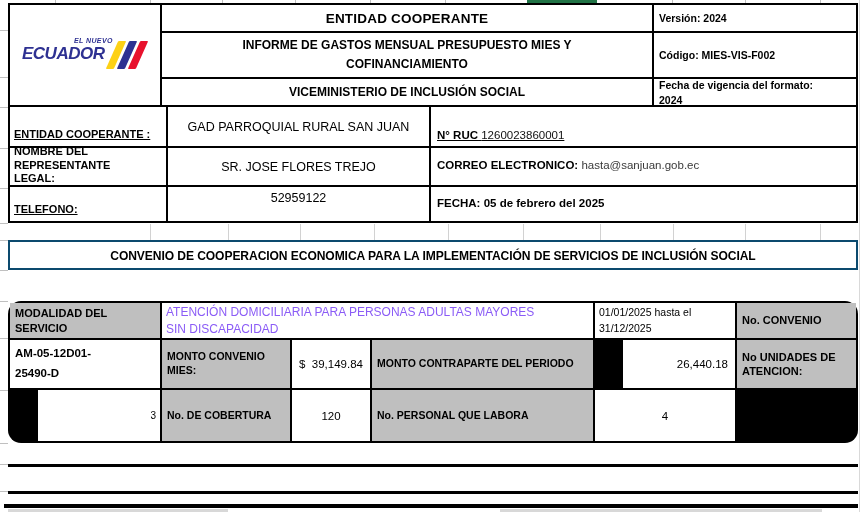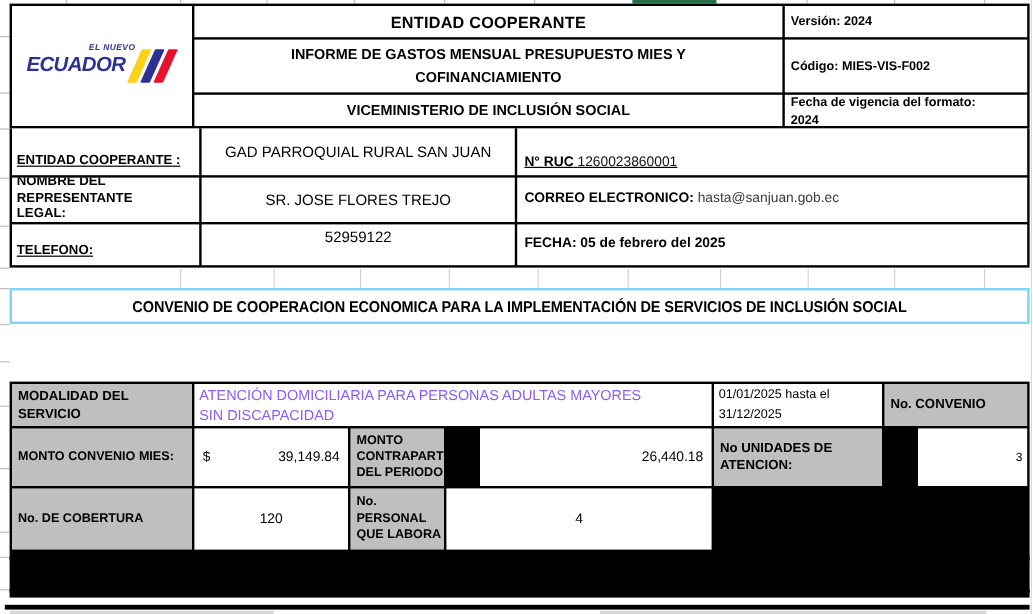--- a/index.html
+++ b/index.html
@@ -42,34 +42,34 @@
     grid-template-columns:156px 261px 425px; grid-template-rows:39px 37px 34px;
     gap:2px; padding:0 2px 2px 2px; }
   .info-label { font-size:11px; font-weight:bold; padding:2px 2px 4px 4px; line-height:1.25; }
   .info-value { font-size:12.5px; }
   .info-right { font-size:11.5px; padding:2px 2px 5px 6px; }
   .info-right .lbl { font-weight:bold; }
   .info-right .val { font-weight:normal; color:#3a3a3a; }
   .info-right .valb { font-weight:bold; }
 
   
-  #convenio-row { left:8px; top:240px; width:850px; height:30px; background:#7dd3fc; padding:2px; }
+  #convenio-row { left:8px; top:240px; width:850px; height:30px; background:#0c4a6e; padding:2px; }
   #convenio-row .inner { width:100%; height:100%; background:#fff; display:flex;
     align-items:center; justify-content:center; }
   .convenio-text { font-size:13px; font-weight:bold; white-space:nowrap;
     transform:scaleX(.93); letter-spacing:-.1px; }
   #banner { left:8px; top:270px; width:850px; height:31px; background:#20242e;
     display:flex; align-items:center; justify-content:center; }
   .banner-text { color:#fff; font-size:18px; font-weight:bold; white-space:pre;
     transform:scaleX(.9); letter-spacing:.2px; }
 
   
-  #summary-grid { left:8px; top:318px; width:850px; height:180px;
+  #summary-grid { left:8px; top:301px; width:850px; height:142px;
     grid-template-columns:150px 128px 78px 221px 140px 119px;
-    grid-template-rows:35px 48px 51px; gap:2px; padding:2px; }
+    grid-template-rows:35px 48px 51px; gap:2px; padding:2px;border-radius:13px; }
   .tlabel { font-size:10.5px; font-weight:bold; line-height:1.3; padding:2px 2px 2px 5px; }
   .tval   { font-size:11.5px; }
   .span3  { grid-column:2 / span 3; }
   .modalidad-val { font-size:12px; color:#8b5cf6; line-height:1.4; padding:1px 2px 1px 4px; }
   .modalidad-val span { width:380px; }
   .periodo-val { font-size:10.5px; line-height:1.45; padding:2px 2px 2px 4px; }
   .convenio-num { font-size:11.5px; font-weight:bold; line-height:1.7; padding-left:5px; }
   .convenio-num span { width:100px; }
   .money { font-size:11.5px; padding:0 7px; justify-content:space-between; }
   .amount-right { font-size:11.5px; padding-right:7px; }
@@ -212,20 +212,23 @@
     <div class="cell span3 vc modalidad-val">
       <span>ATENCIÓN DOMICILIARIA PARA PERSONAS ADULTAS MAYORES SIN DISCAPACIDAD</span>
     </div>
     <div class="cell vc periodo-val">
       <span>01/01/2025 hasta el 31/12/2025</span>
     </div>
 
     <div class="cell gray vc tlabel">
       <span style="font-size:11px">No. CONVENIO</span>
     </div>
+    <div class="cell vc convenio-num">
+      <span>AM-05-12D01-25490-D</span>
+    </div>
     <div class="cell gray vc tlabel">
       <span>MONTO CONVENIO MIES:</span>
     </div>
     <div class="cell vc money">
       <span>$</span>
       <span>39,149.84</span>
     </div>
     <div class="cell gray vc tlabel">
       <span>MONTO CONTRAPARTE DEL PERIODO</span>
     </div>

